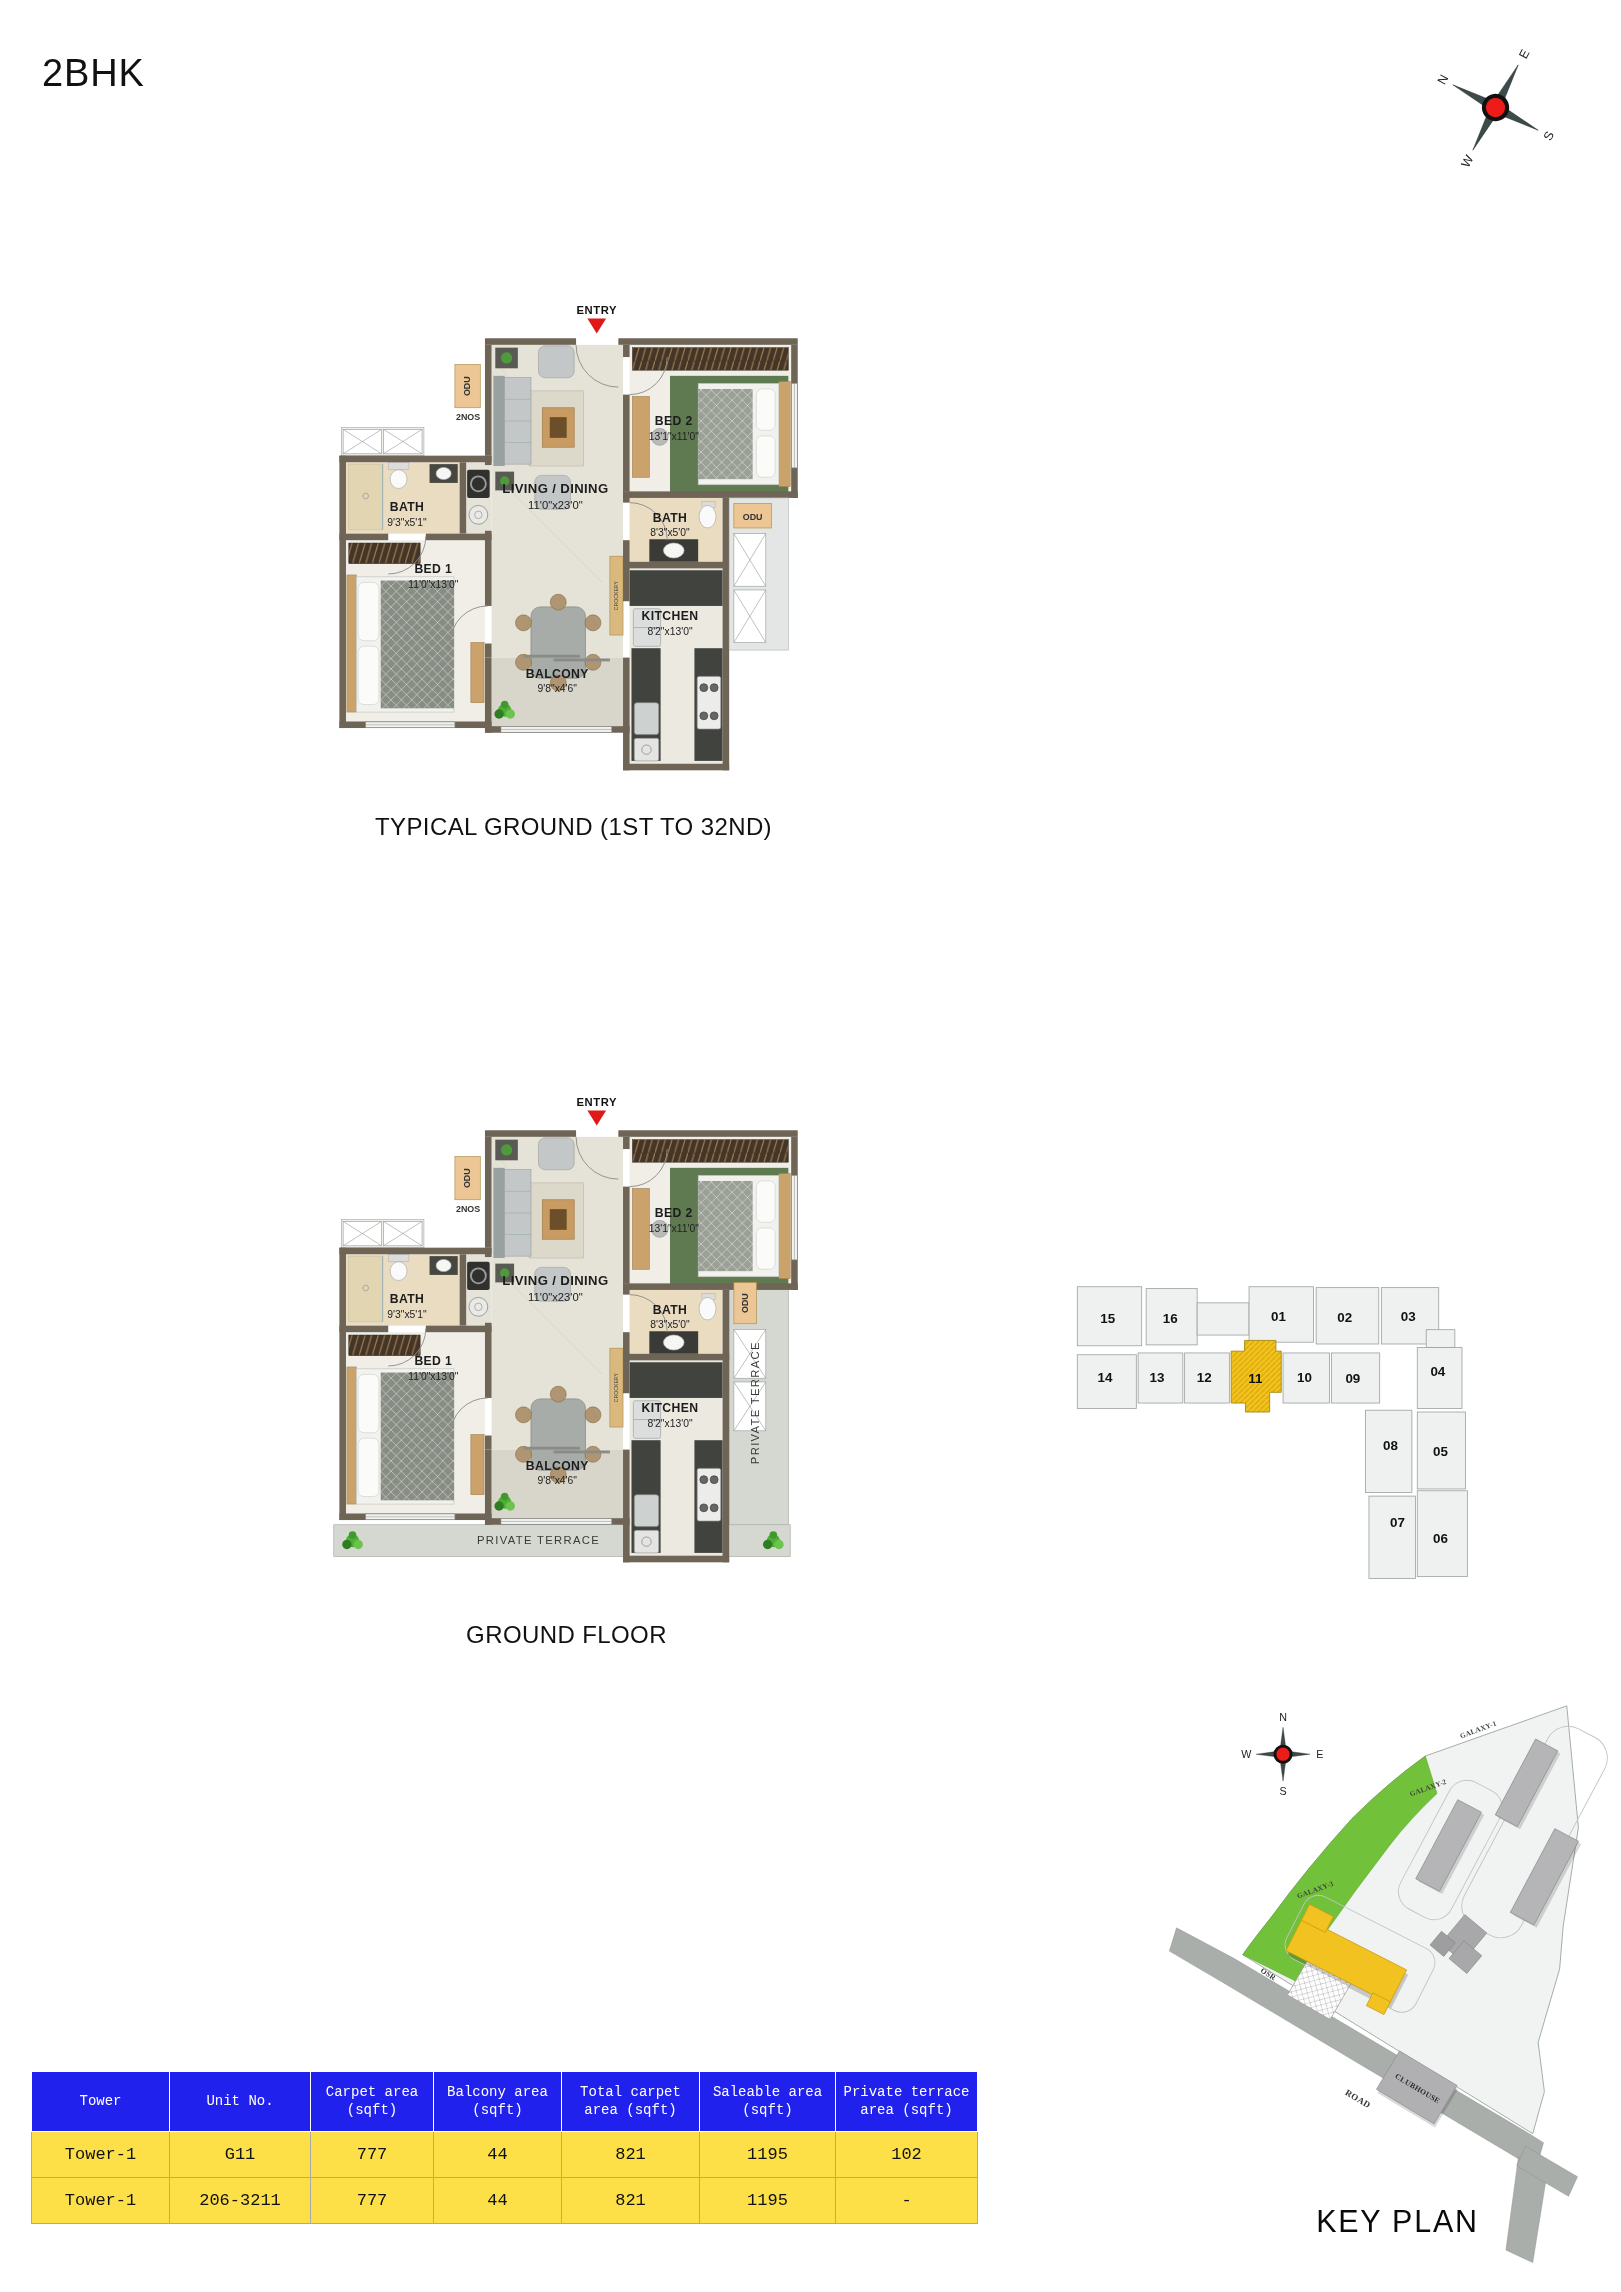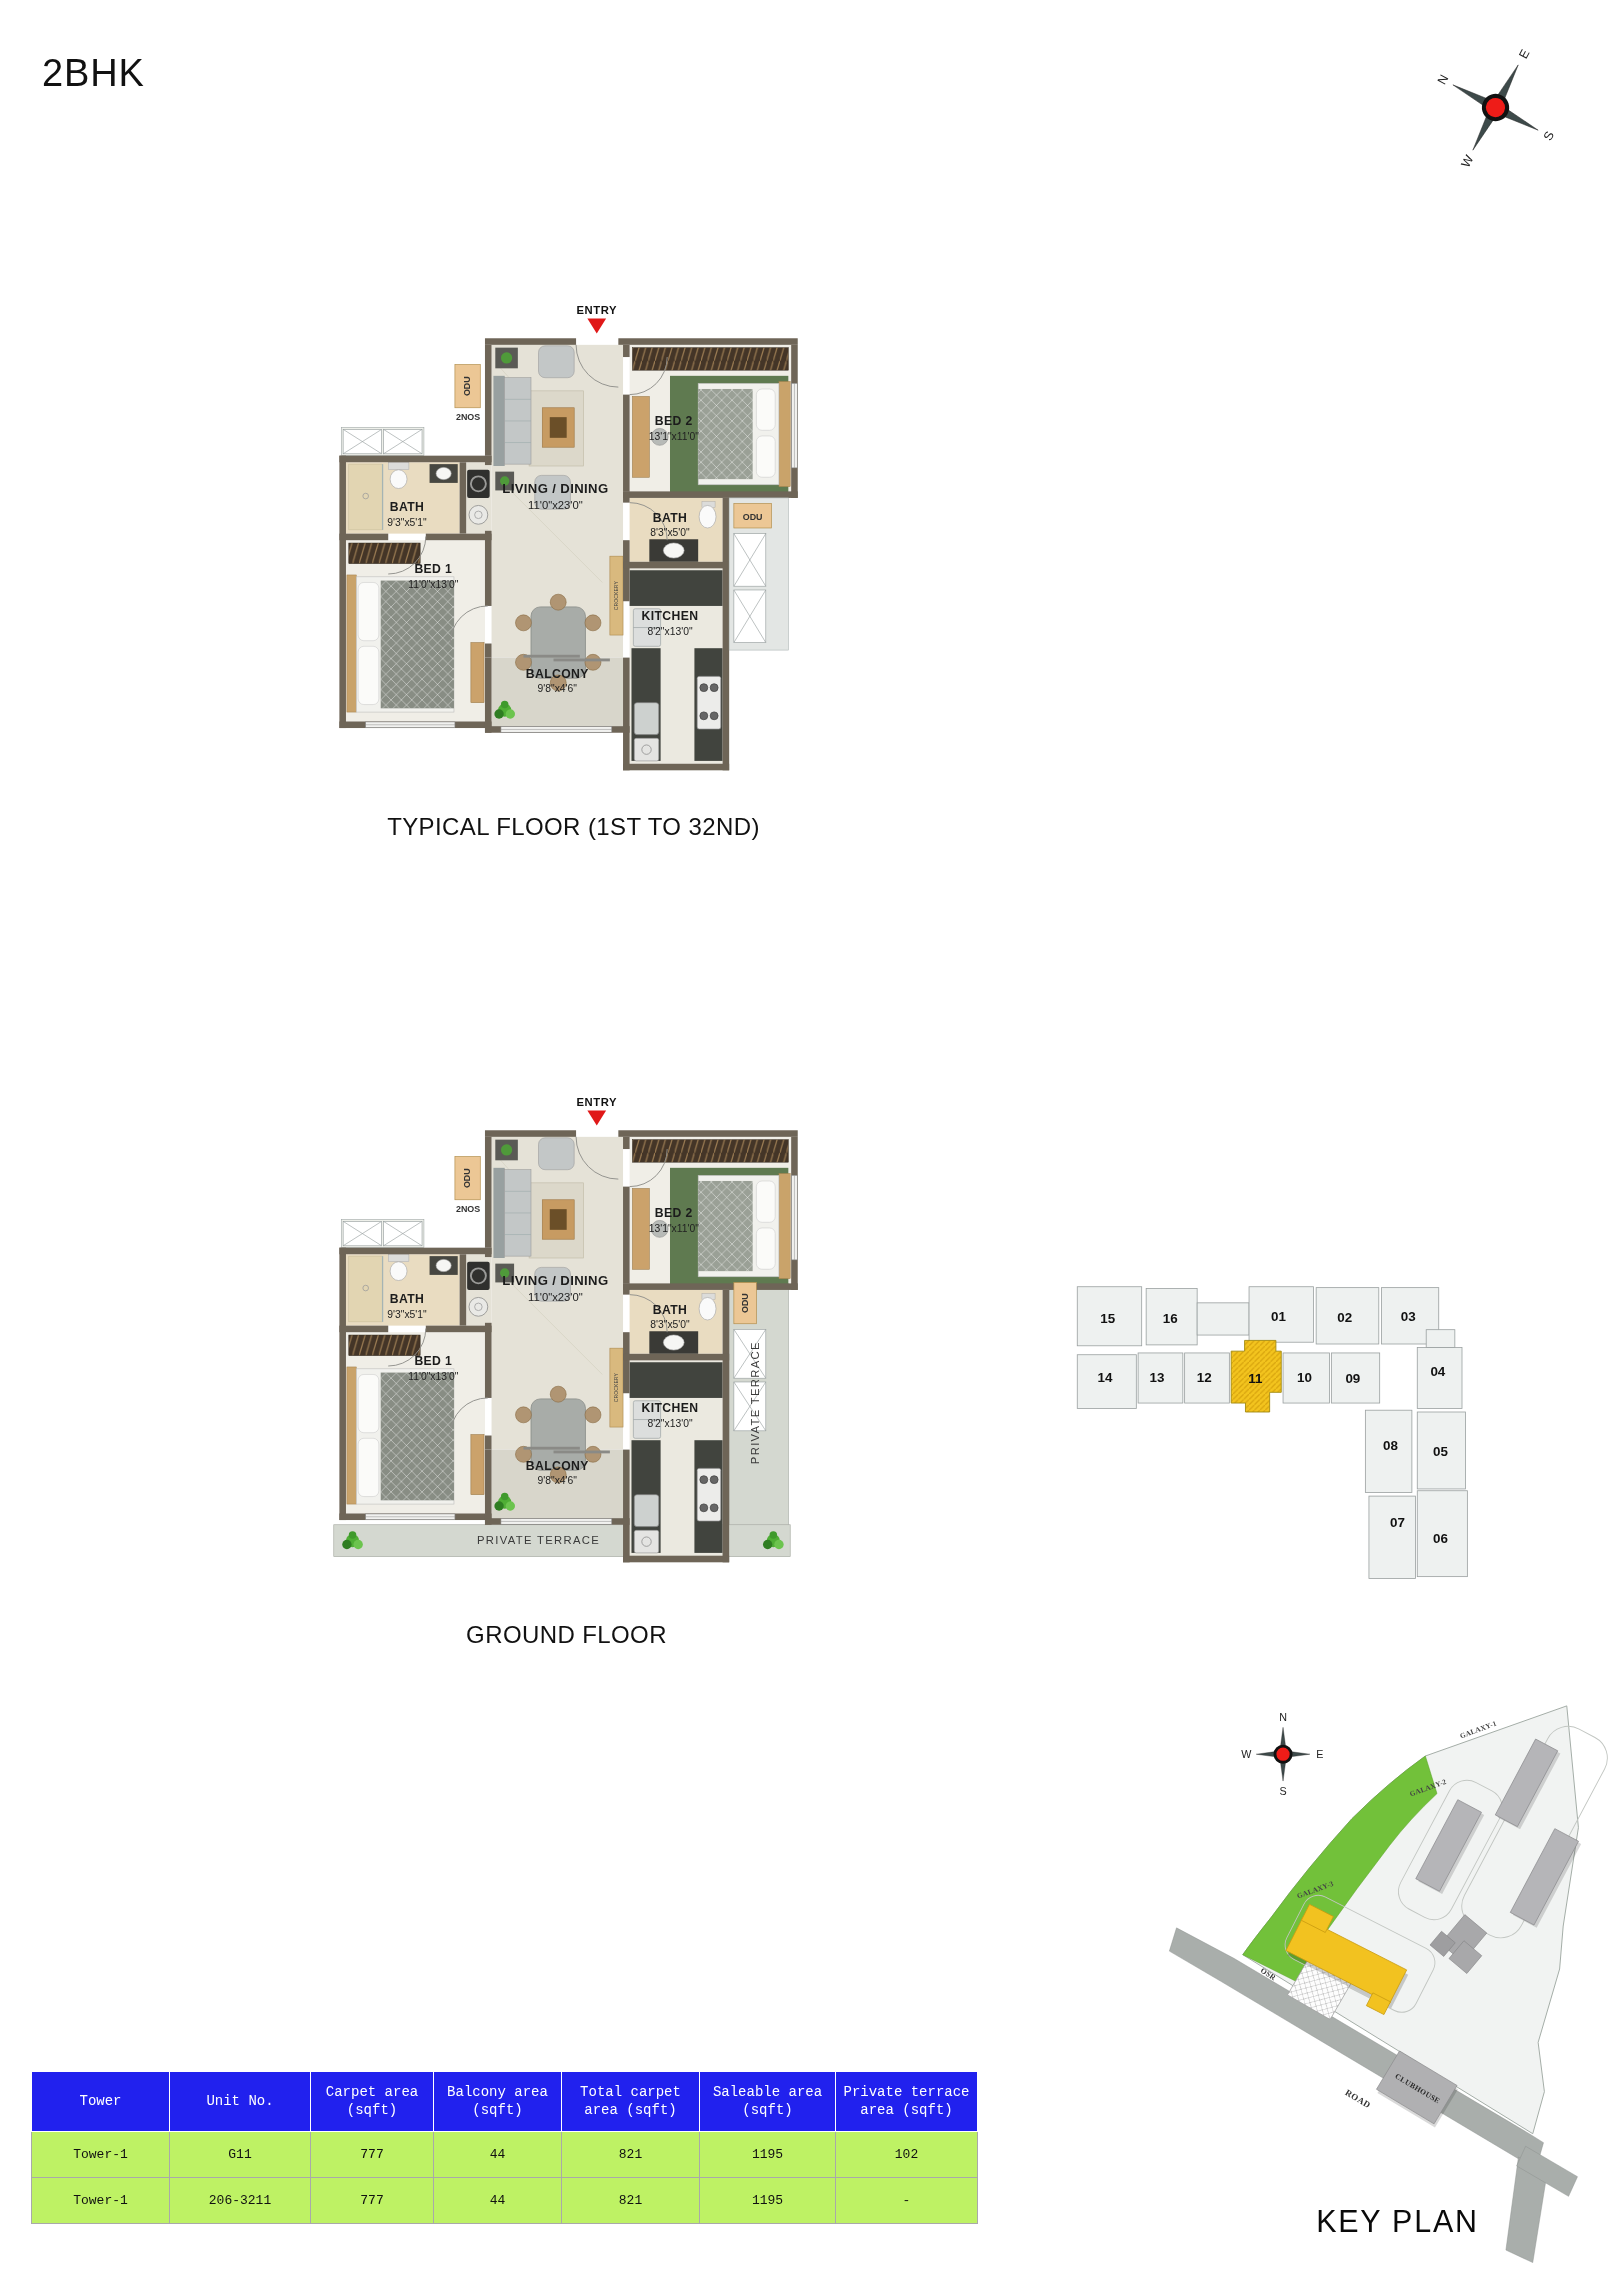--- a/index.html
+++ b/index.html
@@ -25,21 +25,21 @@
   .sl{font:700 8.5px "Liberation Serif",serif;fill:#333;text-anchor:middle;letter-spacing:.4px;}
   .slg{font:700 8px "Liberation Serif",serif;fill:#444;text-anchor:middle;letter-spacing:.3px;}
   .kp{font:400 34px "Liberation Sans",sans-serif;fill:#0a0a0a;letter-spacing:2px;}
   .w{fill:#6e6557;}
   .arc{fill:none;stroke:#8f8f8b;stroke-width:1;}
   .xln{stroke:#9aa2a2;stroke-width:.7;}
   .xbx{fill:#ffffff;stroke:#9aa2a2;stroke-width:.7;}
   
   table.area{position:absolute;left:31px;top:2071px;width:946px;border-collapse:collapse;table-layout:fixed;font-family:Liberation Mono, monospace;}
   table.area th{background:#2121ee;color:#fff;font-weight:400;font-size:14px;border:0.9px solid #fff;height:57px;white-space:pre-line;line-height:1.25;}
-  table.area td{border:0.9px solid #a9a9a9;font-size:13px;color:#111;text-align:center;height:43px;background:#bef264;}
+  table.area td{border:0.9px solid #a9a9a9;font-size:17px;color:#111;text-align:center;height:43px;background:#fde047;}
 </style>
 </head>
 <body>
 
 <svg width="0" height="0" style="position:absolute" aria-hidden="true">
   <defs>
     <pattern id="pw" width="7" height="24" patternUnits="userSpaceOnUse">
       <rect width="7" height="24" fill="#443527"></rect>
       <line x1="0" y1="24" x2="7" y2="0" stroke="#9a7b52" stroke-width="1.3"></line>
     </pattern>
@@ -252,21 +252,21 @@
     <text class="tr" x="352" y="300">KITCHEN</text>
     <text class="td" x="352" y="316">8'2"x13'0"</text>
     <text class="tr" x="232" y="362">BALCONY</text>
     <text class="td" x="232" y="377">9'8"x4'6"</text>
     <text class="tt" x="136" y="54" transform="rotate(-90 136 51)">ODU</text>
     <text class="tt" x="137" y="87">2NOS</text>
     <text class="tm" x="295" y="276" transform="rotate(-90 295 274)">CROCKERY</text>
     <text class="tt" x="440" y="193">ODU</text>
   </g>
 </svg>
-<div class="abs caption cap-typical">TYPICAL FLOOR (1ST TO 32ND)</div>
+<div class="abs caption cap-typical">TYPICAL GROUND (1ST TO 32ND)</div>
 
 <svg class="abs" style="left:330px;top:1083px" width="479" height="489" viewBox="-10 -50 510 520">
   <g>
     <rect x="415" y="148" width="63" height="304" fill="#d4d8d0" stroke="#a8aca4" stroke-width=".7"></rect>
     <rect x="-6" y="420" width="486" height="34" fill="#d4d8d0" stroke="#a8aca4" stroke-width=".7"></rect>
   </g>
   <use href="#flat-geo"></use>
   <g>
     <rect x="420" y="162" width="24" height="44" fill="#ecc795" stroke="#b08c48" stroke-width=".7"></rect>
     <rect x="420" y="212" width="34" height="52" class="xbx"></rect>

